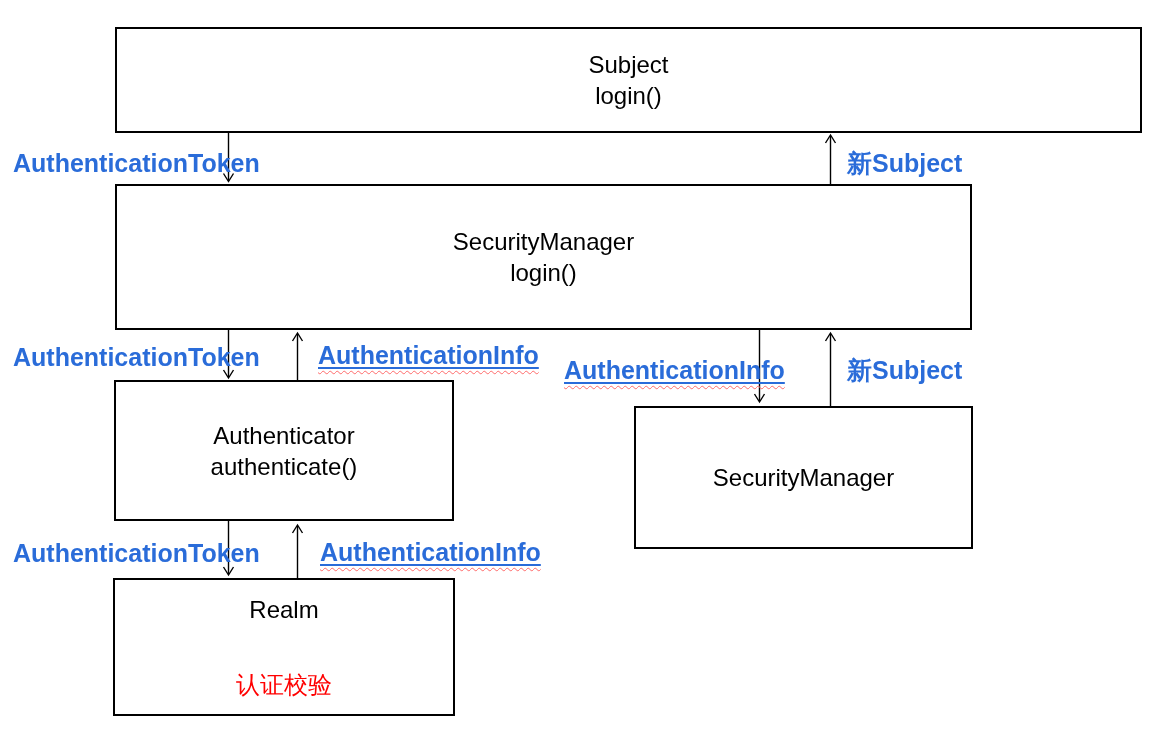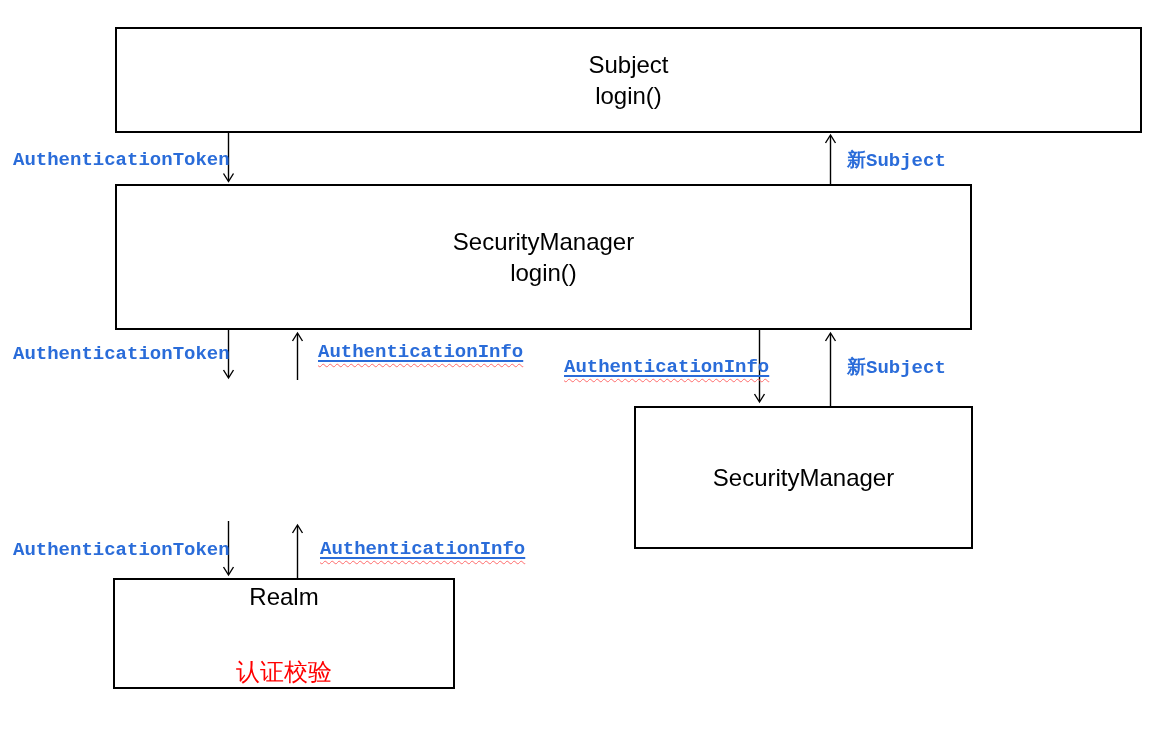--- a/index.html
+++ b/index.html
@@ -31,30 +31,29 @@
     text-align: center;
     color: var(--box-text, #000);
     font-size: 24px;
   }
   .box-line { line-height: 31px; white-space: nowrap; }
   .note { color: var(--note-red, #f00); margin-top: 44px; }
 
   #box-subject        { left: 115px; top:  27px; width: 1027px; height: 106px; }
   #box-sm-login       { left: 115px; top: 184px; width:  857px; height: 146px; }
   #box-authenticator  { left: 114px; top: 380px; width:  340px; height: 141px; }
-  #box-realm          { left: 113px; top: 578px; width:  342px; height: 111px; }
+  #box-realm          { left: 113px; top: 578px; width:  342px; height: 138px; }
   #box-sm-create      { left: 634px; top: 406px; width:  339px; height: 143px; }
 
   .edge-label {
     position: absolute;
-    font-size: 19px;
+    font-size: 25px;
     font-weight: bold;
     color: var(--label-blue, #2a6cd9);
     white-space: nowrap;
-    font-family: Liberation Mono, monospace;
   }
   #lbl-token-1 { left: 13px;  top: 149px; }
   #lbl-new-subject-1 { left: 847px; top: 147px; }
   #lbl-token-2 { left: 13px;  top: 343px; }
   #lbl-info-1  { left: 318px; top: 341px; }
   #lbl-info-right { left: 564px; top: 356px; }
   #lbl-new-subject-2 { left: 847px; top: 354px; }
   #lbl-token-3 { left: 13px;  top: 539px; }
   #lbl-info-2  { left: 320px; top: 538px; }
 
@@ -115,20 +114,24 @@
   <div class="box" id="box-subject">
     <div class="box-line">Subject</div>
     <div class="box-line">login()</div>
   </div>
 
   <div class="box" id="box-sm-login">
     <div class="box-line">SecurityManager</div>
     <div class="box-line">login()</div>
   </div>
 
+  <div class="box" id="box-authenticator">
+    <div class="box-line">Authenticator</div>
+    <div class="box-line">authenticate()</div>
+  </div>
 
   <div class="box" id="box-realm">
     <div class="box-line">Realm</div>
     <div class="box-line note">认证校验</div>
   </div>
 
   <div class="box" id="box-sm-create">
     <div class="box-line">SecurityManager</div>
   </div>
 

